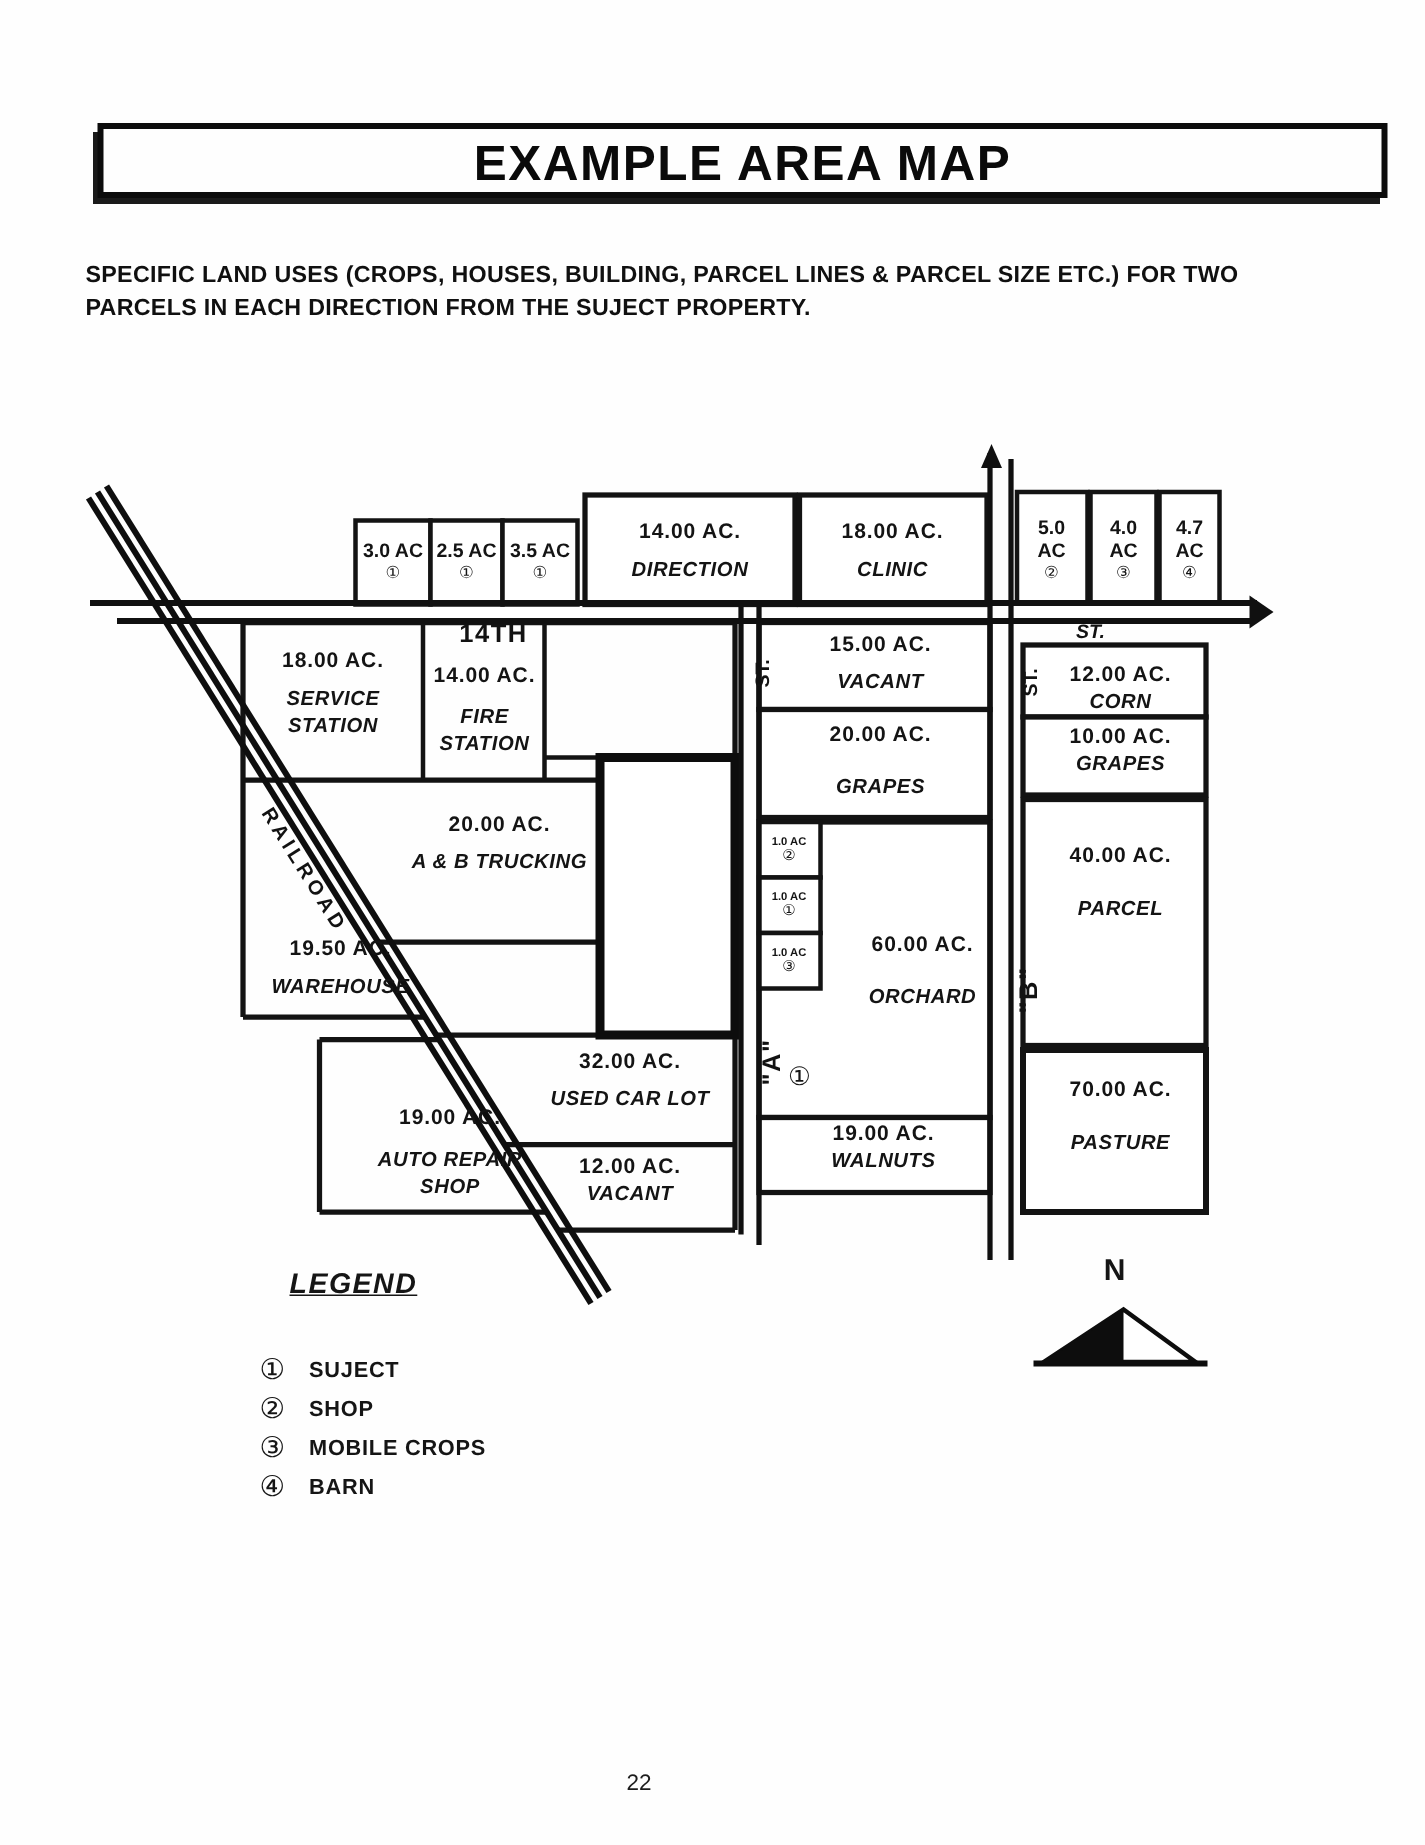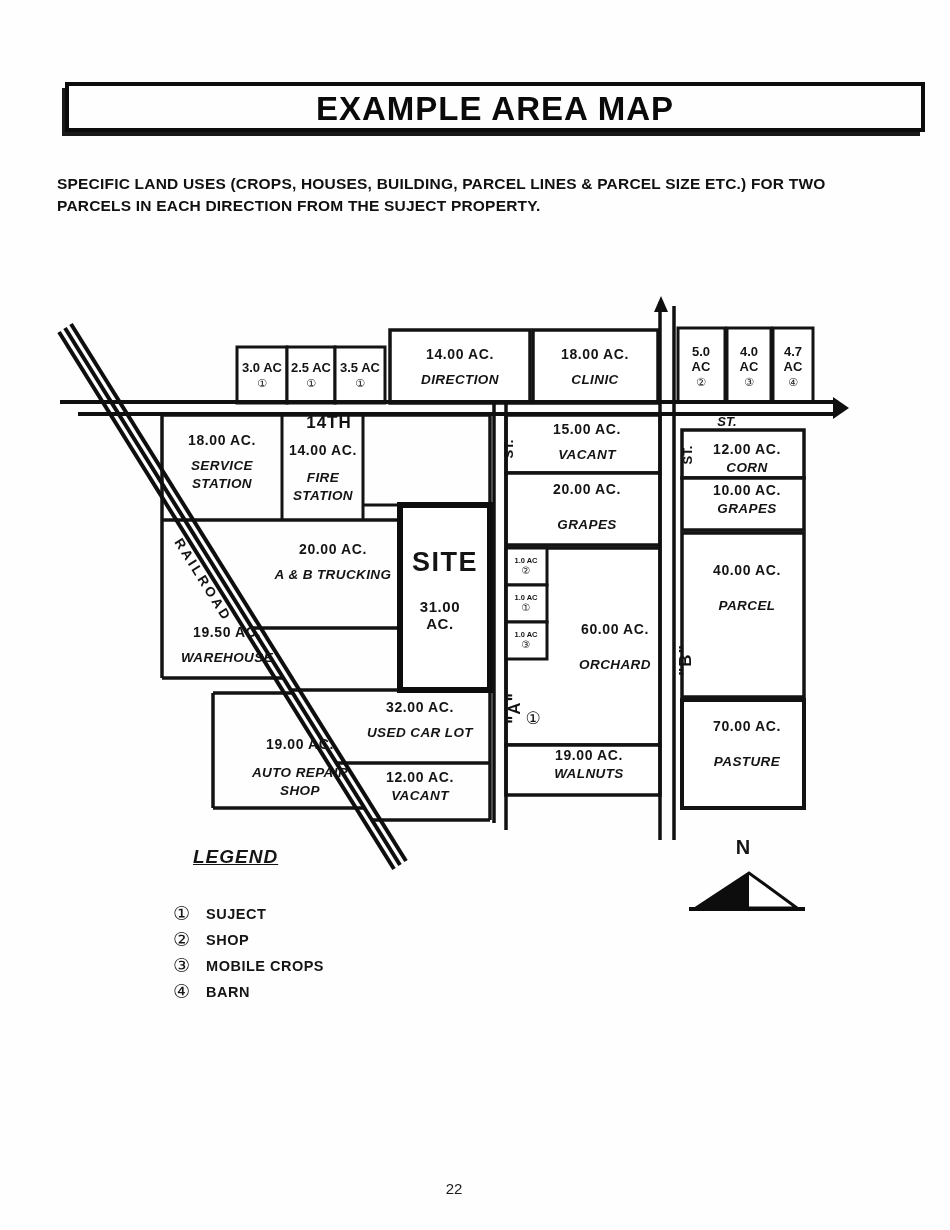--- a/index.html
+++ b/index.html
@@ -43,21 +43,21 @@
   
   .legend-title{position:absolute;left:138px;top:556px;font-size:19px;font-weight:bold;
                 font-style:italic;text-decoration:underline;letter-spacing:1px;z-index:6;}
   .legend-row{position:absolute;left:118px;display:flex;align-items:center;gap:16px;z-index:6;}
   .legend-row .lsym{font-size:19px;line-height:1;}
   .legend-row .llab{font-size:14.5px;font-weight:bold;letter-spacing:.5px;}
   
   .north-n{position:absolute;left:688px;top:546px;transform:translate(-50%,0);
            font-size:20px;font-weight:bold;z-index:6;}
   
-  .pageno{position:absolute;left:0;top:1180px;width:852px;text-align:center;font-size:15px;color:#1c1c1c;padding-left:28px;}
+  .pageno{position:absolute;left:0;top:1180px;width:852px;text-align:center;font-size:15px;color:#1c1c1c;}
 </style>
 </head>
 <body>
 
 <div class="page">
 
   <div class="title-box">
     <h1>EXAMPLE AREA MAP</h1>
   </div>
 
@@ -245,24 +245,20 @@
     </div>
     <div class="pl" style="left:692px;top:298px">
       <div class="ac">40.00 AC.</div>
       <div class="nm gap-lg">PARCEL</div>
     </div>
     <div class="pl" style="left:692px;top:454px">
       <div class="ac">70.00 AC.</div>
       <div class="nm gap-lg">PASTURE</div>
     </div>
 
-    <div class="pl site-pl" style="left:390px;top:299px">
-      <div class="site-word">SITE</div>
-      <div class="ac">31.00 AC.</div>
-    </div>
 
     <div class="legend-title">LEGEND</div>
     <div class="legend-row" style="top:614px">
       <span class="lsym">①</span>
       <span class="llab">SUJECT</span>
     </div>
     <div class="legend-row" style="top:640px">
       <span class="lsym">②</span>
       <span class="llab">SHOP</span>
     </div>

